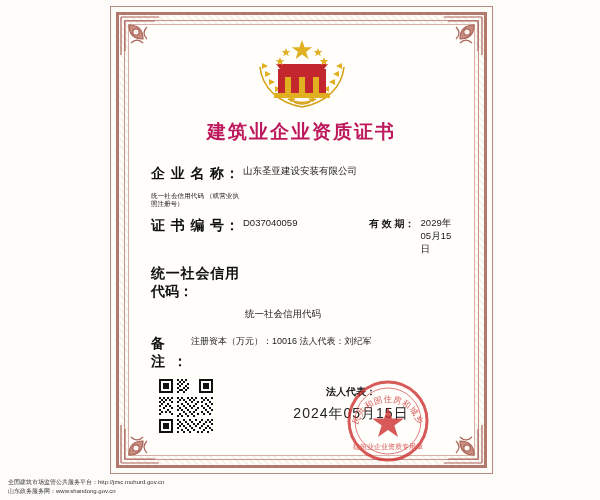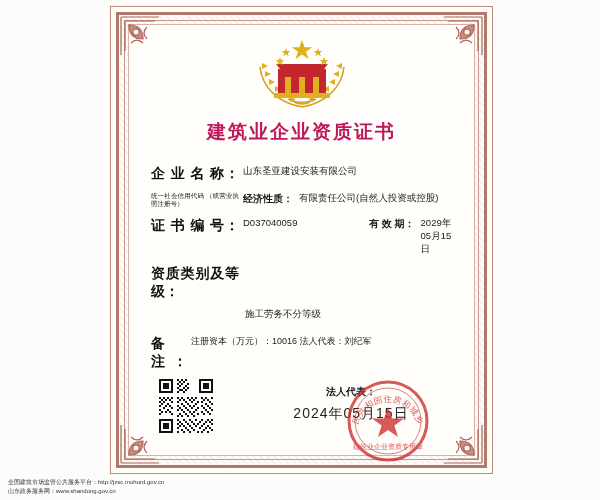--- a/index.html
+++ b/index.html
@@ -317,39 +317,35 @@
 
       <div class="row">
         <div class="lbl">企 业 名 称：</div>
         <div class="val">山东圣亚建设安装有限公司</div>
       </div>
 
 
       <div class="row two-col">
         <div class="lbl small">统一社会信用代码
 （或营业执照注册号）</div>
-        <div class="col-b">
-          <span class="lbl-b">经济性质：</span>
-          <span class="val-b tiny">有限责任公司(自然人投资或控股)</span>
-        </div>
       </div>
 
       <div class="row two-col">
         <div class="lbl">证 书 编 号：</div>
         <div class="val" style="flex:0 0 126px">D037040059</div>
         <div class="col-b">
           <span class="lbl-b">有 效 期：</span>
           <span class="val-b">2029年05月15日</span>
         </div>
       </div>
 
       <div class="row">
-        <div class="lbl" style="text-align-last:left">资质类别及等级：</div>
-      </div>
-      <div class="grade-line">施工劳务不分等级</div>
+        <div class="lbl" style="text-align-last:left">统一社会信用代码：</div>
+      </div>
+      <div class="grade-line">统一社会信用代码</div>
 
       <div class="remark">
         <div class="lbl">备 注：</div>
         <div class="val">注册资本（万元）：10016  法人代表：刘纪军</div>
       </div>
     </div>
 
     <div class="qr">
       <svg width="54" height="54" viewBox="0 0 27 27" shape-rendering="crispEdges">
         <rect width="27" height="27" fill="#fff"></rect>

